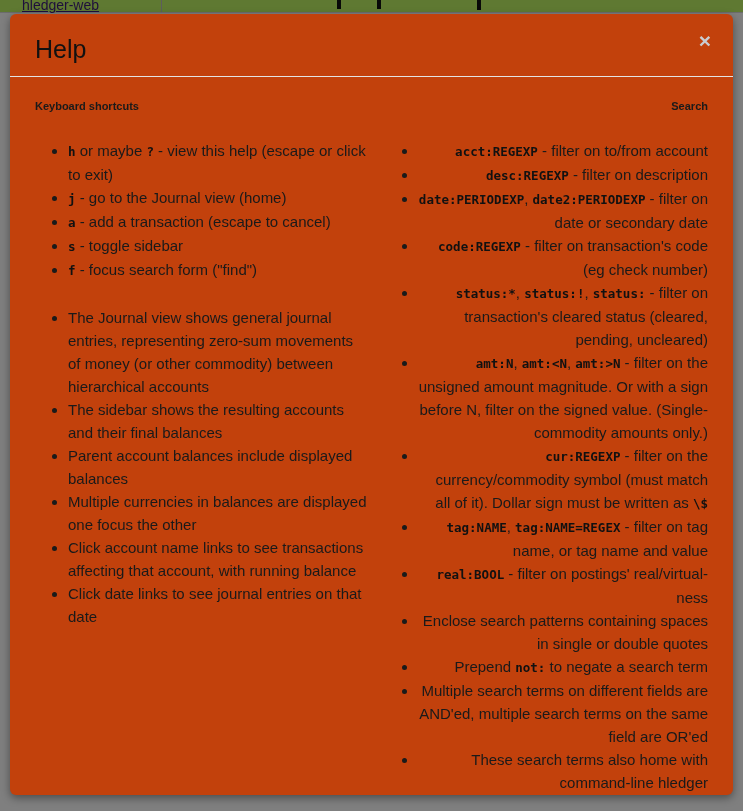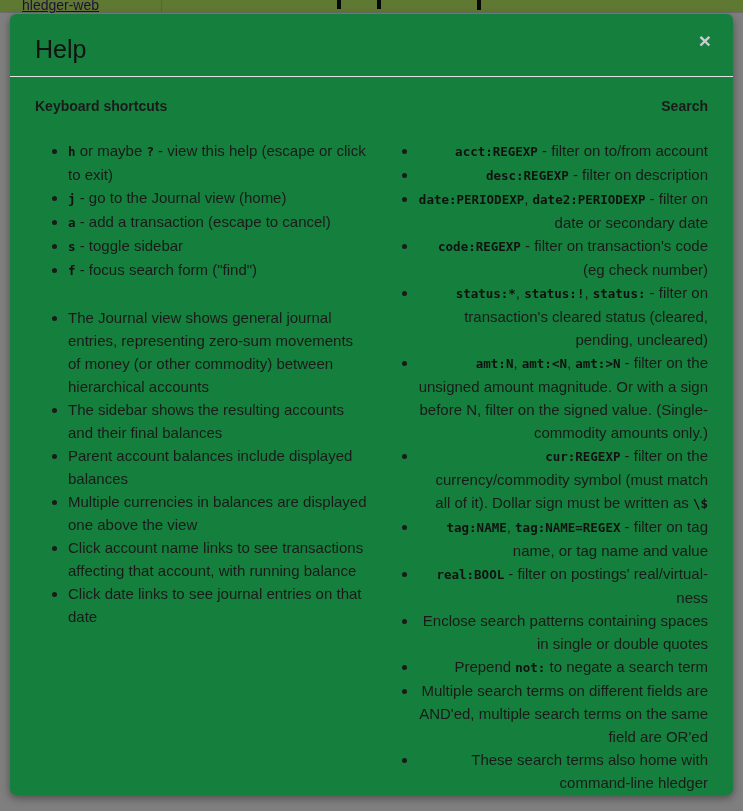--- a/index.html
+++ b/index.html
@@ -25,21 +25,21 @@
   .frag.f1{left:337px;width:4px;height:9px;}
   .frag.f2{left:377px;width:4px;height:9px;}
   .frag.f3{left:477px;width:4px;height:10px;}
 
   
   .backdrop{position:absolute;inset:0;background:rgba(0,0,0,0.5);}
 
   
   .modal{
     position:absolute;left:10px;top:14px;width:723px;height:781px;
-    background:#15803d;border-radius:6px;
+    background:#c2410c;border-radius:6px;
     box-shadow:0 3px 9px rgba(0,0,0,0.4);
     color:#1a1a1a;
   }
   .modal-header{
     position:relative;
     padding:20px 25px 12px 25px;
     border-bottom:1px solid #e3e3e3;
   }
   .modal-title{
     margin:0;font-size:25px;font-weight:400;color:#111;line-height:30px;
@@ -53,21 +53,21 @@
   .modal-body{
     display:flex;
     padding:0 25px 20px 25px;
   }
   .col{box-sizing:border-box;}
   .col-left{width:52%;padding-right:16px;}
   .col-right{width:48%;text-align:right;}
 
   .section-heading{
     margin:20px 0 0 0;
-    font-size:14px;font-weight:bold;color:#1a1a1a;line-height:18px;
+    font-size:11px;font-weight:bold;color:#1a1a1a;line-height:18px;
   }
   ul.help-list{
     margin:24px 0 10px 0;
     padding:0 0 0 33px;
     list-style:disc outside;
   }
   ul.help-list li{
     font-size:15px;line-height:23px;color:#1a1a1a;
     margin:0;padding:0;
   }
@@ -105,21 +105,21 @@
           <li><code>h</code> or maybe <code>?</code> - view this help (escape or click to exit)</li>
           <li><code>j</code> - go to the Journal view (home)</li>
           <li><code>a</code> - add a transaction (escape to cancel)</li>
           <li><code>s</code> - toggle sidebar</li>
           <li><code>f</code> - focus search form ("find")</li>
         </ul>
         <ul class="help-list">
           <li>The Journal view shows general journal entries, representing zero-sum movements of money (or other commodity) between hierarchical accounts</li>
           <li>The sidebar shows the resulting accounts and their final balances</li>
           <li>Parent account balances include displayed balances</li>
-          <li>Multiple currencies in balances are displayed one above the view</li>
+          <li>Multiple currencies in balances are displayed one focus the other</li>
           <li>Click account name links to see transactions affecting that account, with running balance</li>
           <li>Click date links to see journal entries on that date</li>
         </ul>
       </div>
     <div class="col col-right">
         <h4 class="section-heading">Search</h4>
         <ul class="help-list">
           <li><code>acct:REGEXP</code> - filter on to/from account</li>
           <li><code>desc:REGEXP</code> - filter on description</li>
           <li><code>date:PERIODEXP</code>, <code>date2:PERIODEXP</code> - filter on date or secondary date</li>

